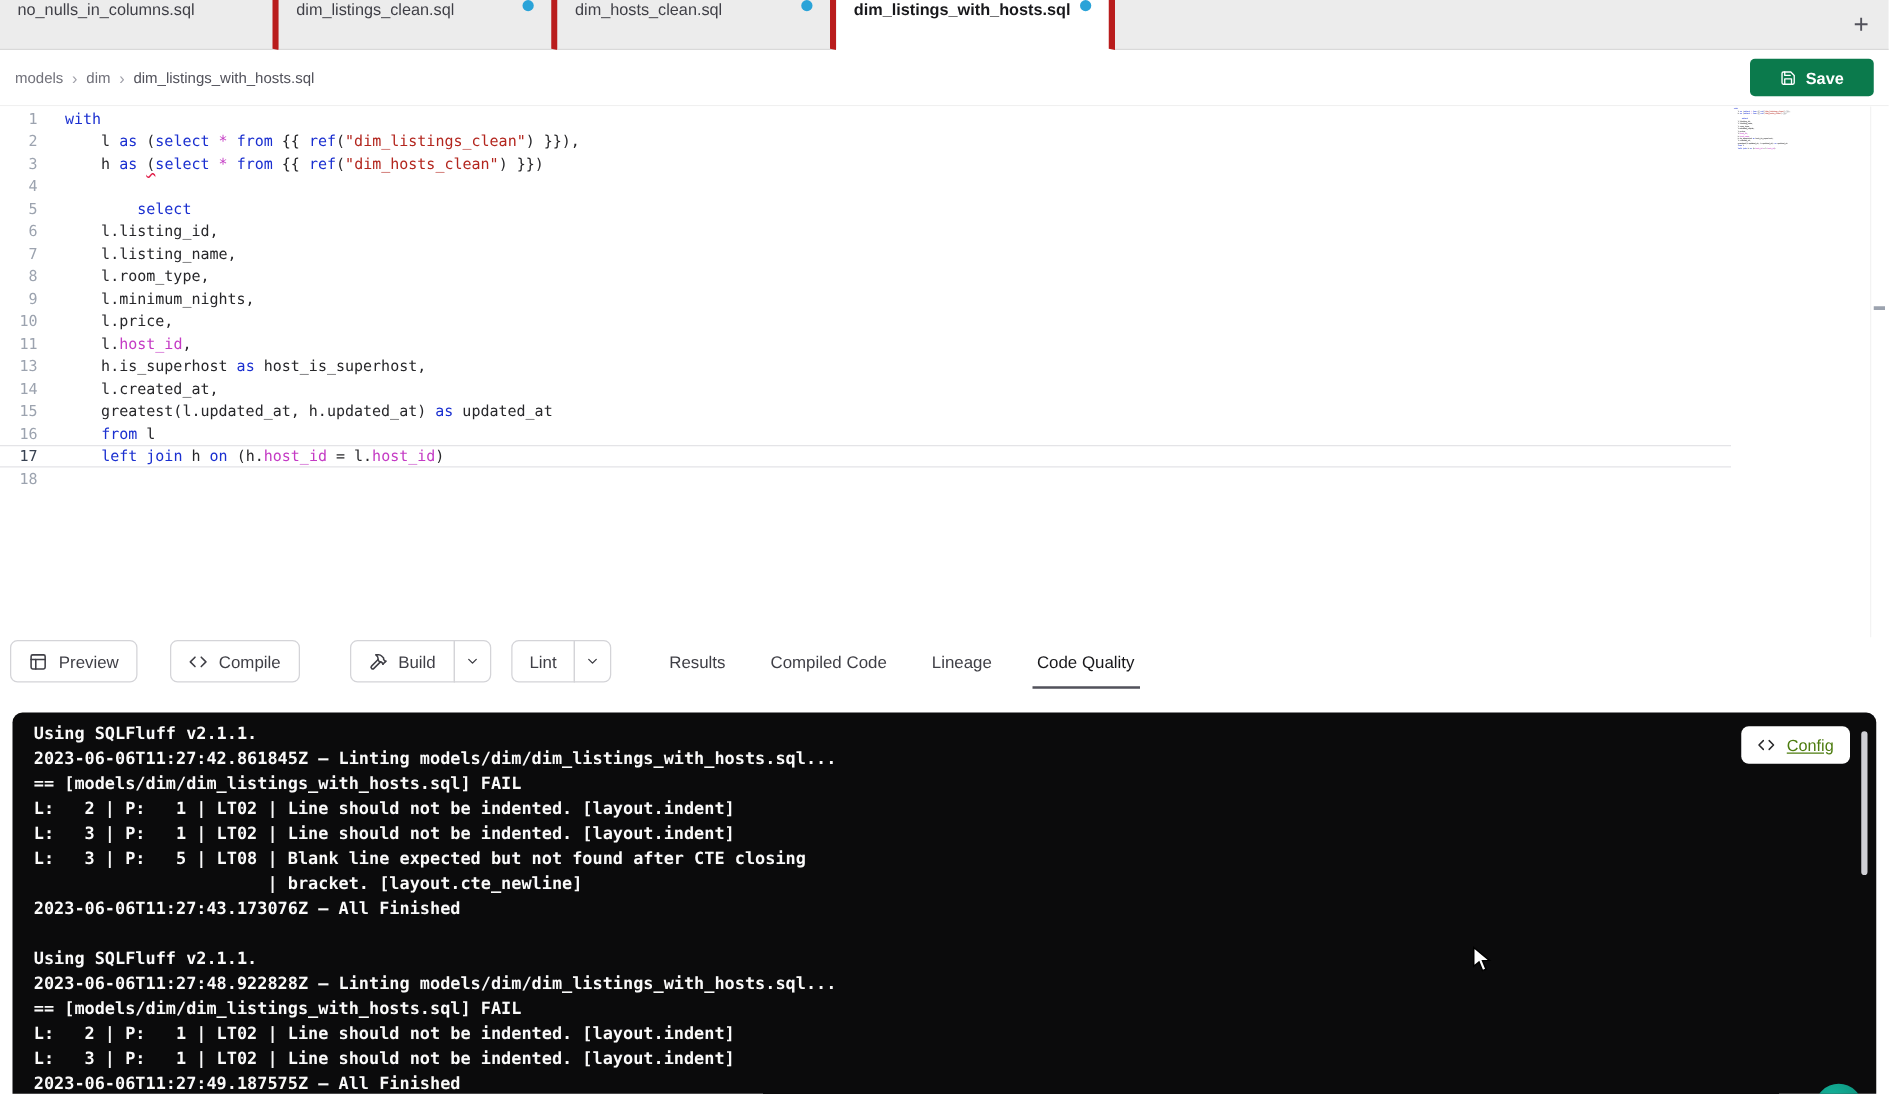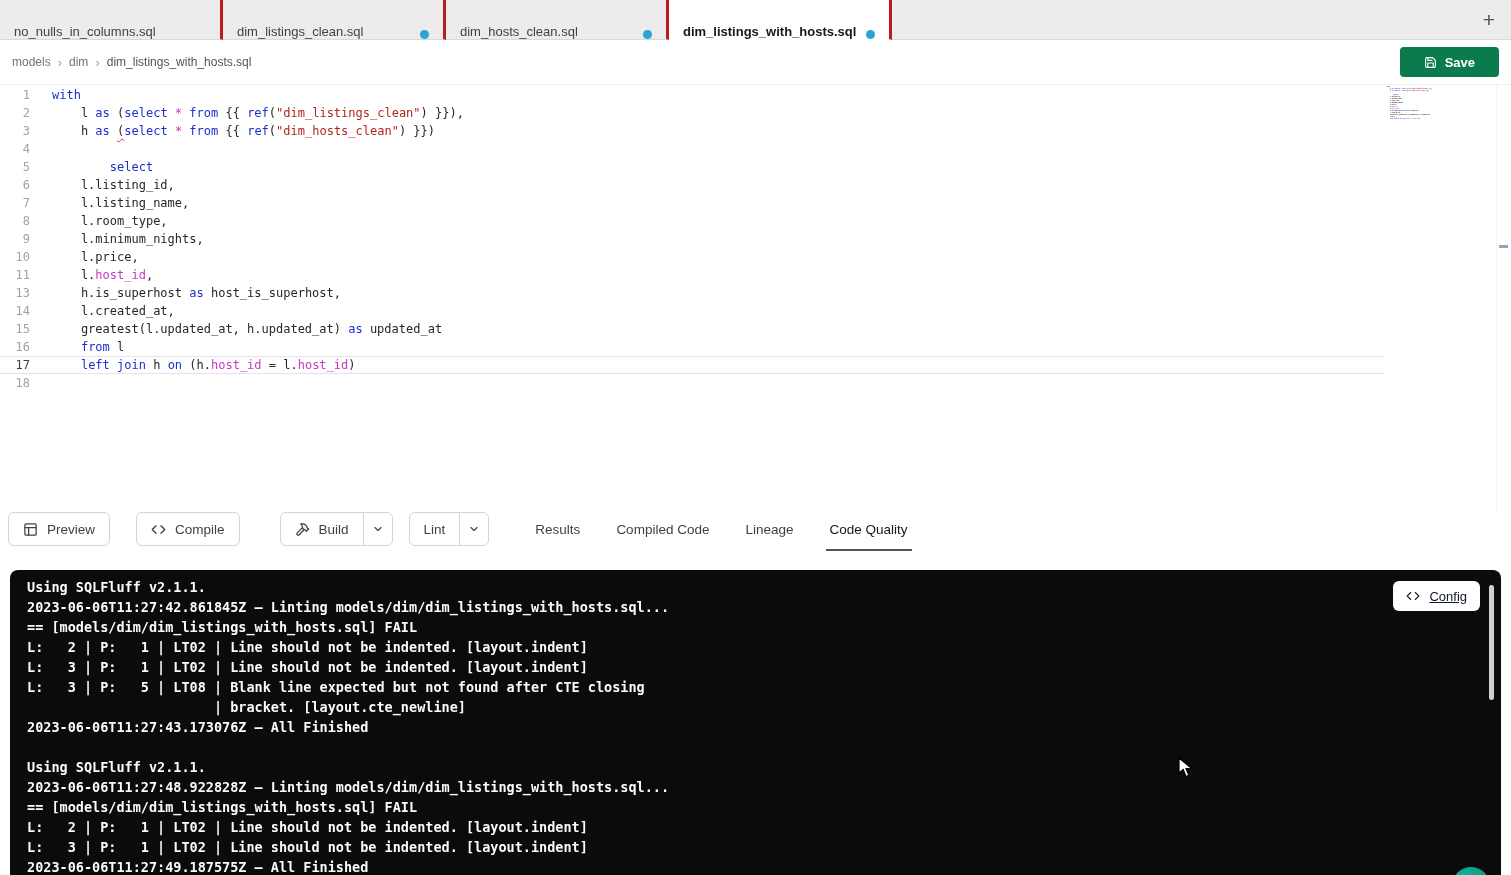--- a/index.html
+++ b/index.html
@@ -2,22 +2,22 @@
 <html><head>
 <meta charset="utf-8">
 <style>
   * { box-sizing: border-box; }
   html,body { margin:0; padding:0; width:1511px; height:875px; overflow:hidden;
               font-family:"Liberation Sans", sans-serif; background:#fff; }
   .page { position:relative; width:1511px; height:875px; display:flex; flex-direction:column; }
 
   
   .tabbar { height:40px; background:#ececec; display:flex; align-items:stretch; flex:none; }
-  .tab { width:223px; display:flex; align-items:flex-end; padding:0 14px; font-size:13px;
-         color:#3f3f46; border-right:3px solid #b91c1c; border-bottom:1px solid #d9d9d9;
+  .tab { width:223px; display:flex; align-items:flex-start; padding:0 14px; font-size:13px;
+         color:#3f3f46; border-right:5px solid #b91c1c; border-bottom:1px solid #d9d9d9;
          background:#ececec; cursor:pointer; }
   .tab.active { background:#fff; border-bottom:1px solid #fff; color:#18181b; font-weight:600; }
   .tab-label { overflow:hidden; white-space:nowrap; text-overflow:ellipsis; }
   .dot { width:9px; height:9px; border-radius:50%; background:#2aa3d8; margin-left:auto; flex:none; }
   .tab-filler { flex:1; border-bottom:1px solid #d9d9d9; display:flex; align-items:center;
                 justify-content:flex-end; padding-right:12px; }
   .new-tab { font-size:21px; color:#52525b; line-height:1; cursor:pointer; padding:0 4px; }
 
   
   .crumb-row { height:45px; background:#fff; display:flex; align-items:center; padding:0 12px;
@@ -70,21 +70,21 @@
                              height:2px; background:#52525b; }
 
   
   .term-wrap { flex:1; padding:0 10px; }
   .term { position:relative; height:320px; background:#0b0b0c; border-radius:8px;
           padding:7px 100px 0 17px; overflow:hidden; }
   .term pre { margin:0; font-family:"DejaVu Sans Mono", monospace; font-size:13.5px;
               line-height:20px; font-weight:bold; color:#fafafa; white-space:pre; }
   .config-btn { position:absolute; top:11px; right:21px; height:30px; background:#fff; border:none;
                 border-radius:6px; display:flex; align-items:center; gap:9px; padding:0 13px;
-                font-size:13px; color:#0f172a; font-family:inherit; cursor:pointer;text-decoration:underline; }
+                font-size:13px; color:#4d7c0f; font-family:inherit; cursor:pointer;text-decoration:underline; }
   .term-thumb { position:absolute; top:15px; right:7px; width:5px; height:115px;
                 background:#cfcfd4; border-radius:3px; cursor:grab; }
 
   
   .mouse-cursor { position:absolute; left:1178px; top:757px; z-index:50; pointer-events:none; }
   .chat-bubble { position:absolute; left:1452px; top:867px; width:38px; height:38px;
                  border-radius:50%; background:radial-gradient(circle at 35% 30%, #14b29a, #0a8671);
                  z-index:40; cursor:pointer; }
   .icon { display:inline-flex; flex:none; }
 </style>

